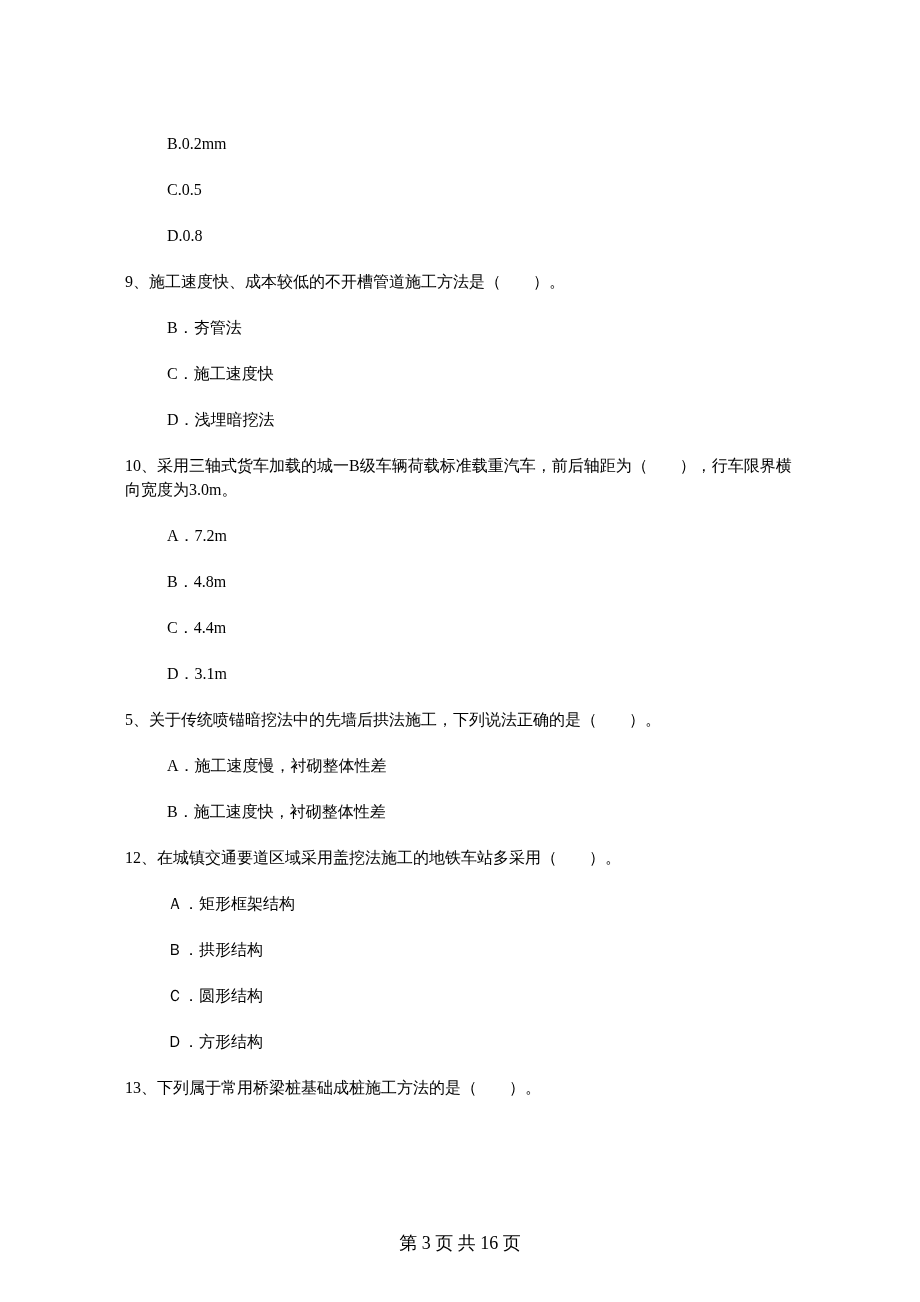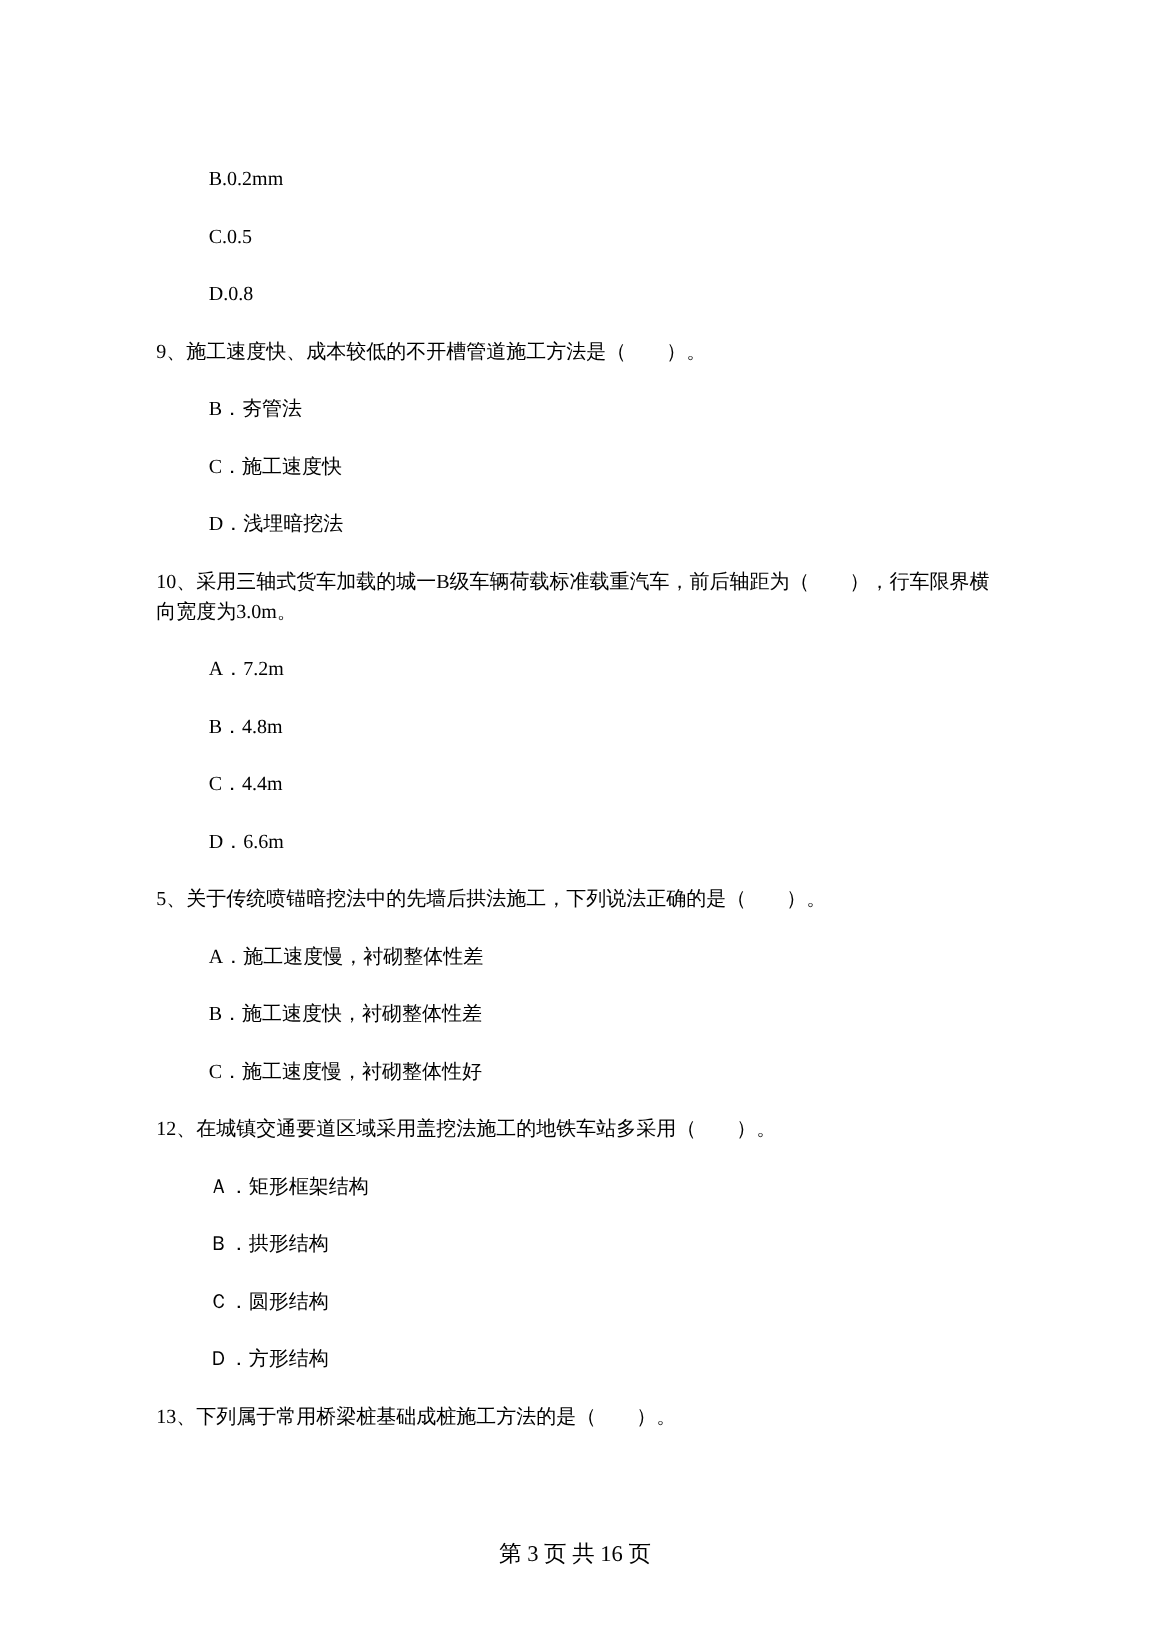--- a/index.html
+++ b/index.html
@@ -42,26 +42,25 @@
 
   <div class="question">9、施工速度快、成本较低的不开槽管道施工方法是（　　）。</div>
   <div class="option">B．夯管法</div>
   <div class="option">C．施工速度快</div>
   <div class="option">D．浅埋暗挖法</div>
 
   <div class="question">10、采用三轴式货车加载的城一B级车辆荷载标准载重汽车，前后轴距为（　　），行车限界横向宽度为3.0m。</div>
   <div class="option">A．7.2m</div>
   <div class="option">B．4.8m</div>
   <div class="option">C．4.4m</div>
-  <div class="option">D．6.6m</div>
+  <div class="option">D．3.1m</div>
 
   <div class="question">5、关于传统喷锚暗挖法中的先墙后拱法施工，下列说法正确的是（　　）。</div>
   <div class="option">A．施工速度慢，衬砌整体性差</div>
   <div class="option">B．施工速度快，衬砌整体性差</div>
-  <div class="option">C．施工速度慢，衬砌整体性好</div>
 
   <div class="question">12、在城镇交通要道区域采用盖挖法施工的地铁车站多采用（　　）。</div>
   <div class="option">Ａ．矩形框架结构</div>
   <div class="option">Ｂ．拱形结构</div>
   <div class="option">Ｃ．圆形结构</div>
   <div class="option">Ｄ．方形结构</div>
 
   <div class="question">13、下列属于常用桥梁桩基础成桩施工方法的是（　　）。</div>
 </div>
 

